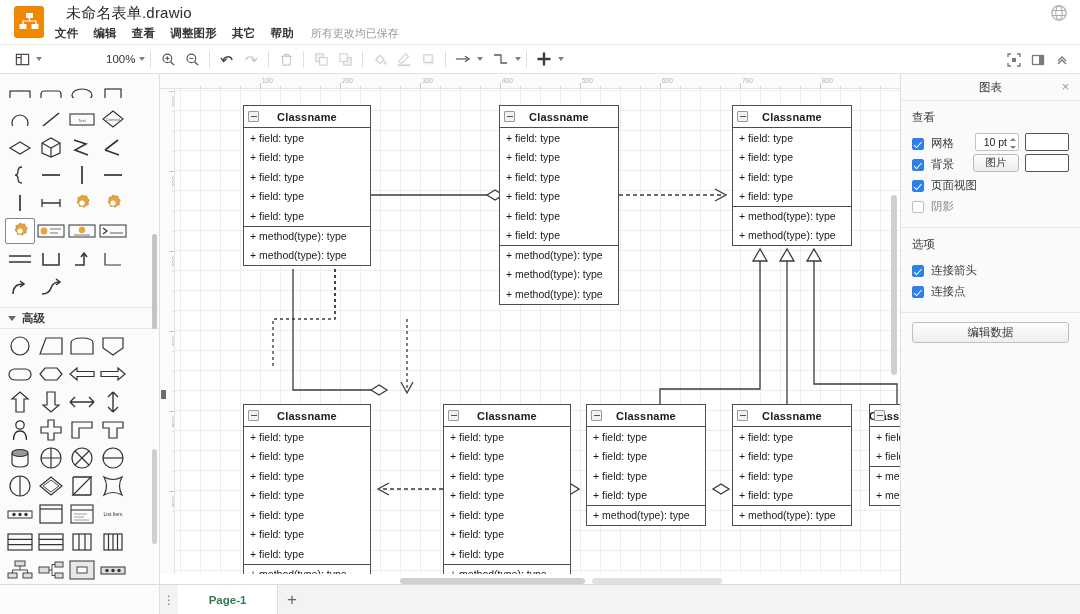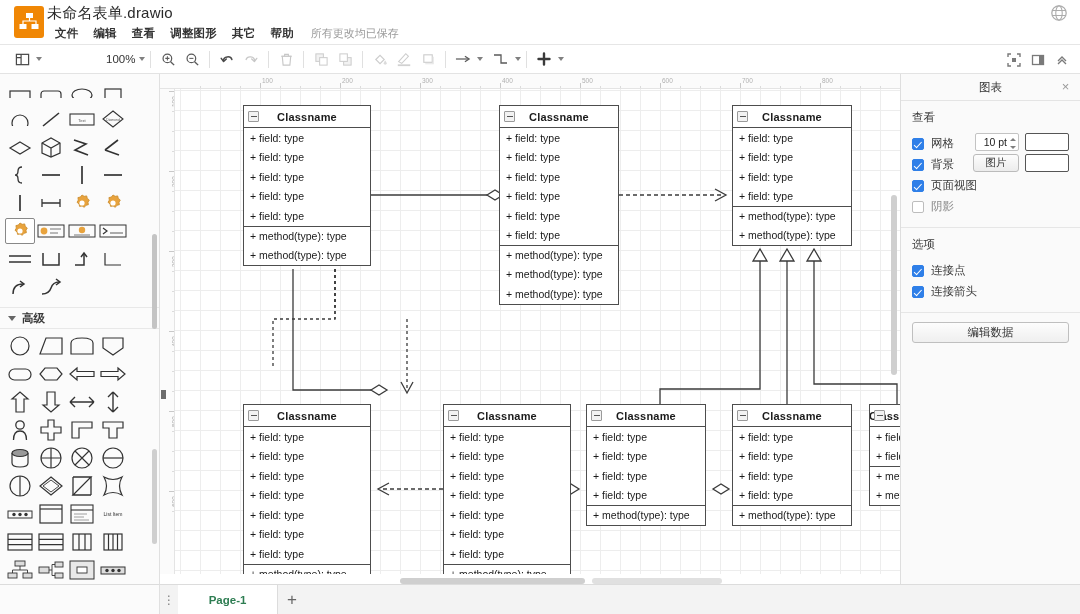--- a/index.html
+++ b/index.html
@@ -17,21 +17,21 @@
   .titlebar {
     position: absolute; left: 0; top: 0; width: 1080px; height: 45px;
     background: #ffffff; border-bottom: 1px solid #e6e6e6;
   }
   .app-logo {
     position: absolute; left: 14px; top: 6px; width: 30px; height: 32px;
     background: #f08705; border-radius: 3px;
   }
   .app-logo svg { position: absolute; left: 4px; top: 5px; }
   .doc-title {
-    position: absolute; left: 47px; top: 4px;
+    position: absolute; left: 66px; top: 4px;
     font-size: 15px; color: #2a2a2a; font-weight: 400; letter-spacing: .2px;
   }
   .menubar { position: absolute; left: 55px; top: 26px; display: flex; align-items: center; }
   .menu-item {
     font-size: 11.5px; color: #333; margin-right: 15px; cursor: default;
     font-weight: 600; letter-spacing: .2px;
   }
   .save-status { font-size: 11px; color: #9a9a9a; font-weight: 400; margin-left: 2px; }
   .globe-btn {
     position: absolute; right: 10px; top: 4px; width: 20px; height: 20px;
@@ -1150,25 +1150,25 @@
       <div class="fmt-row">
         <span class="cb"></span>
         <span class="cb-label dim">阴影</span>
       </div>
     </div>
 
     <div class="fmt-sec">
       <div class="fmt-sec-title">选项</div>
       <div class="fmt-row">
         <span class="cb on"></span>
-        <span class="cb-label">连接点</span>
+        <span class="cb-label">连接箭头</span>
       </div>
       <div class="fmt-row">
         <span class="cb on"></span>
-        <span class="cb-label">连接箭头</span>
+        <span class="cb-label">连接点</span>
       </div>
     </div>
 
 
     <div class="fmt-sec" style="border-bottom:none">
       <div class="fmt-btn">编辑数据</div>
     </div>
   </div>
 
   <div class="bottom-left"></div>

